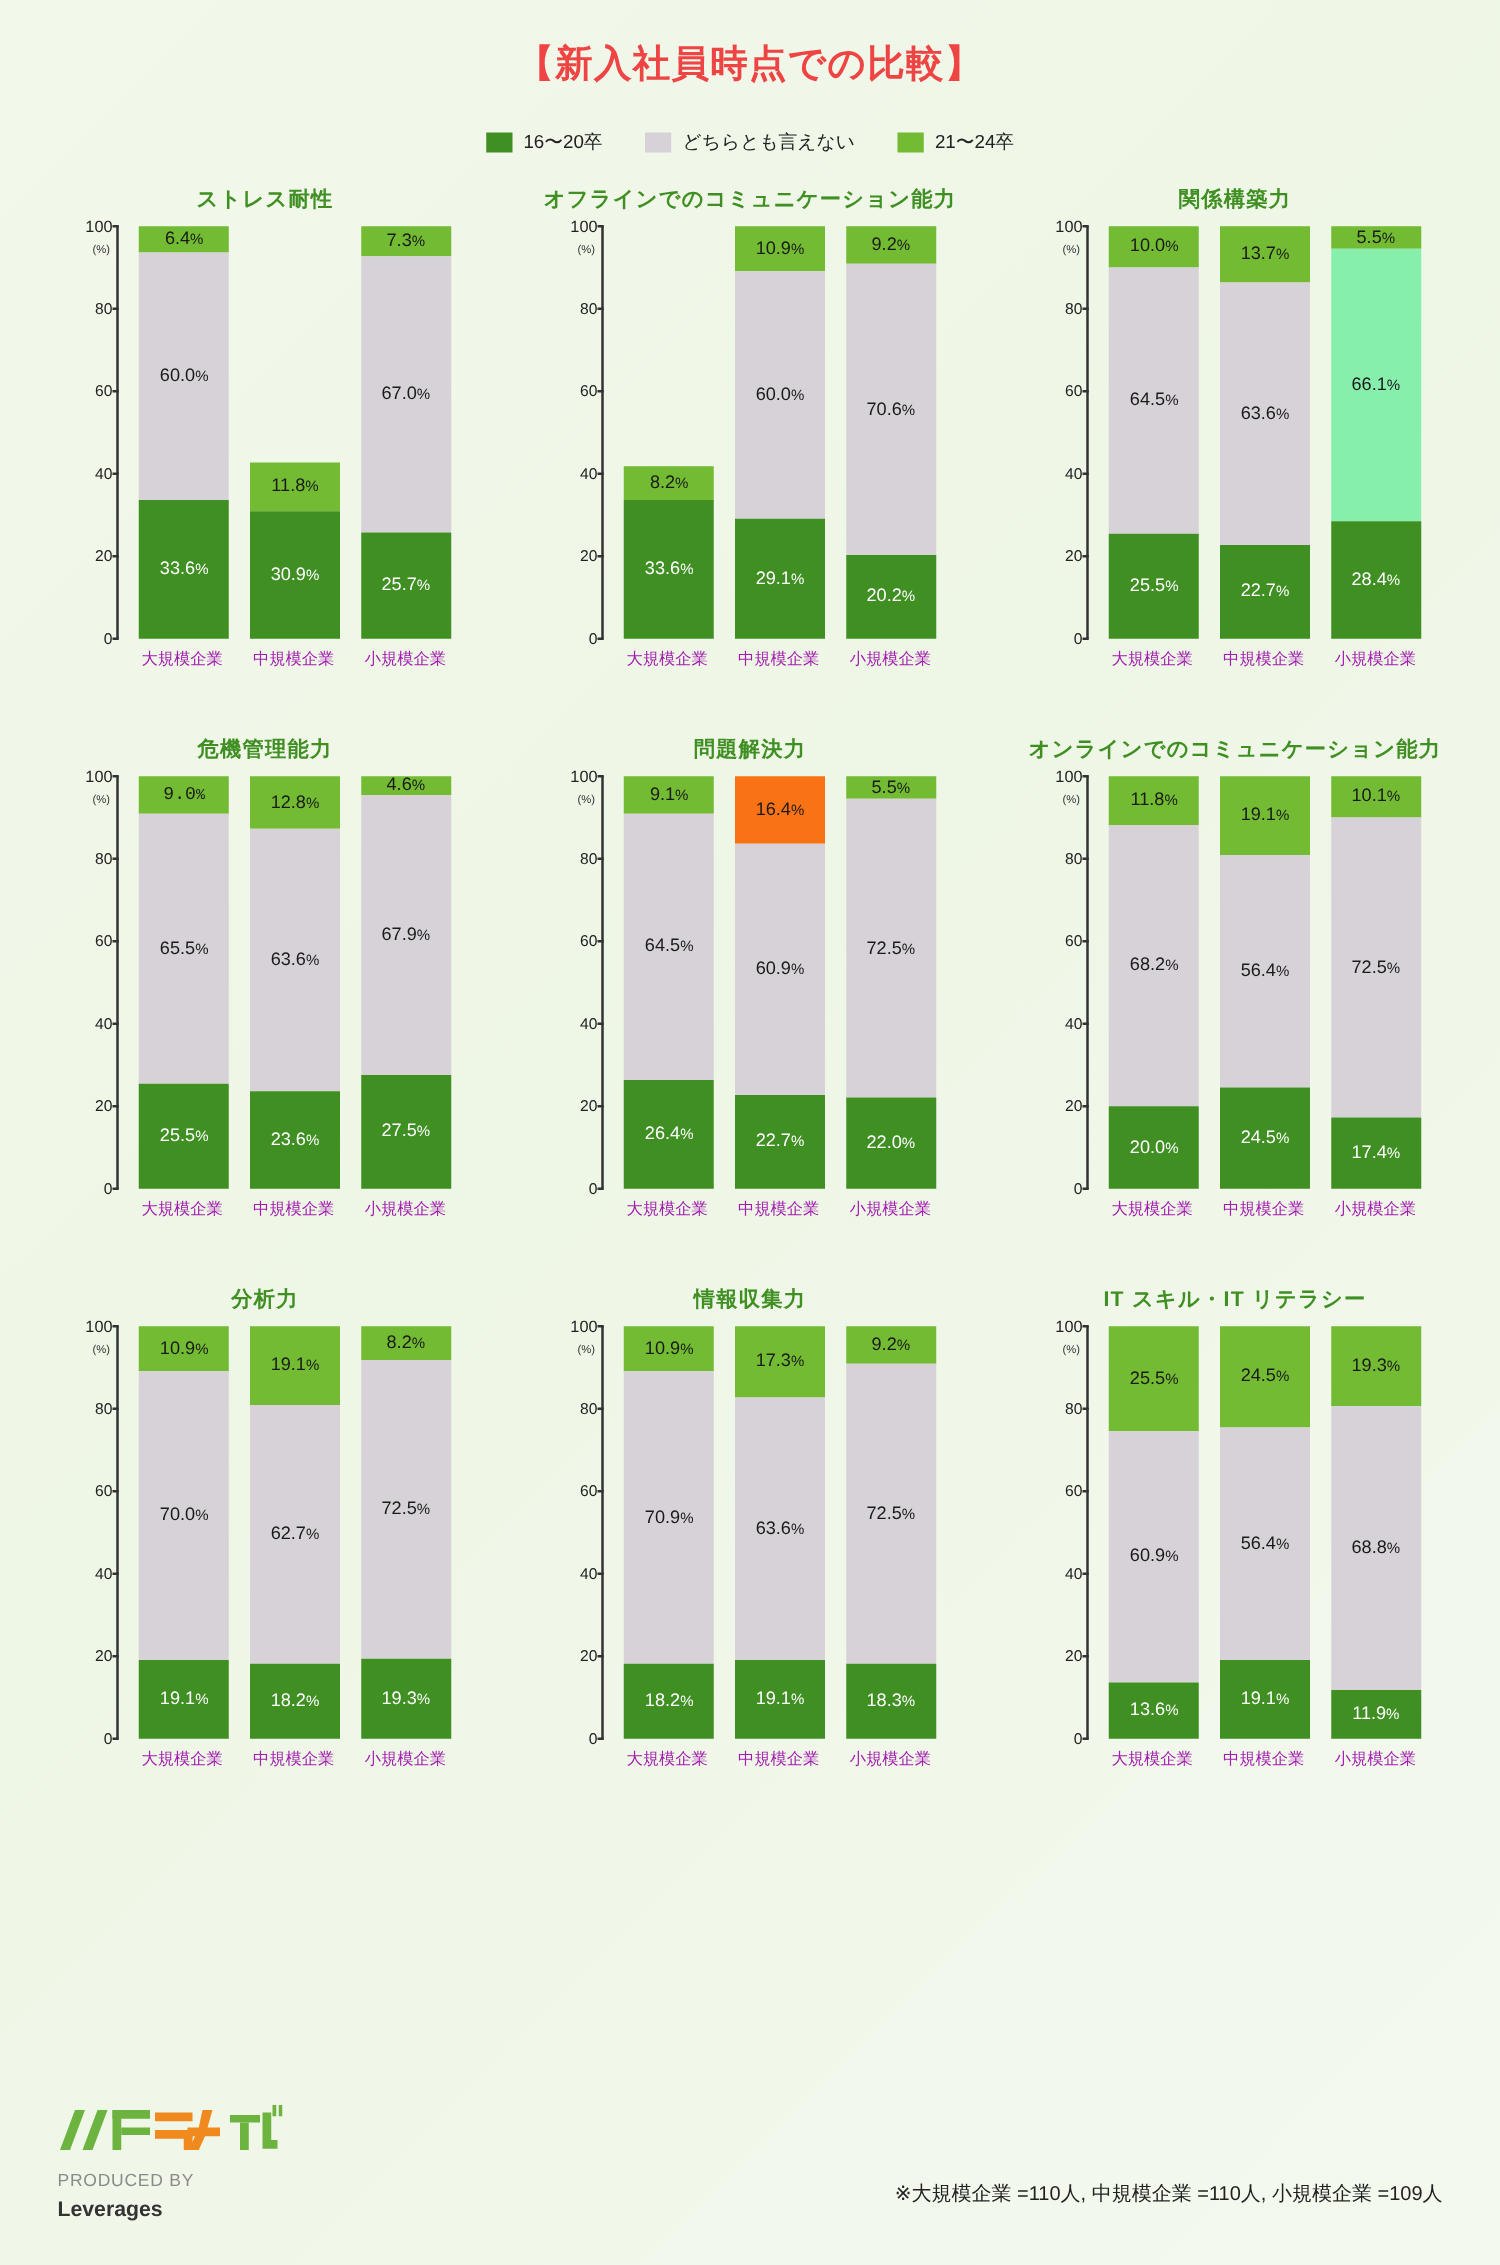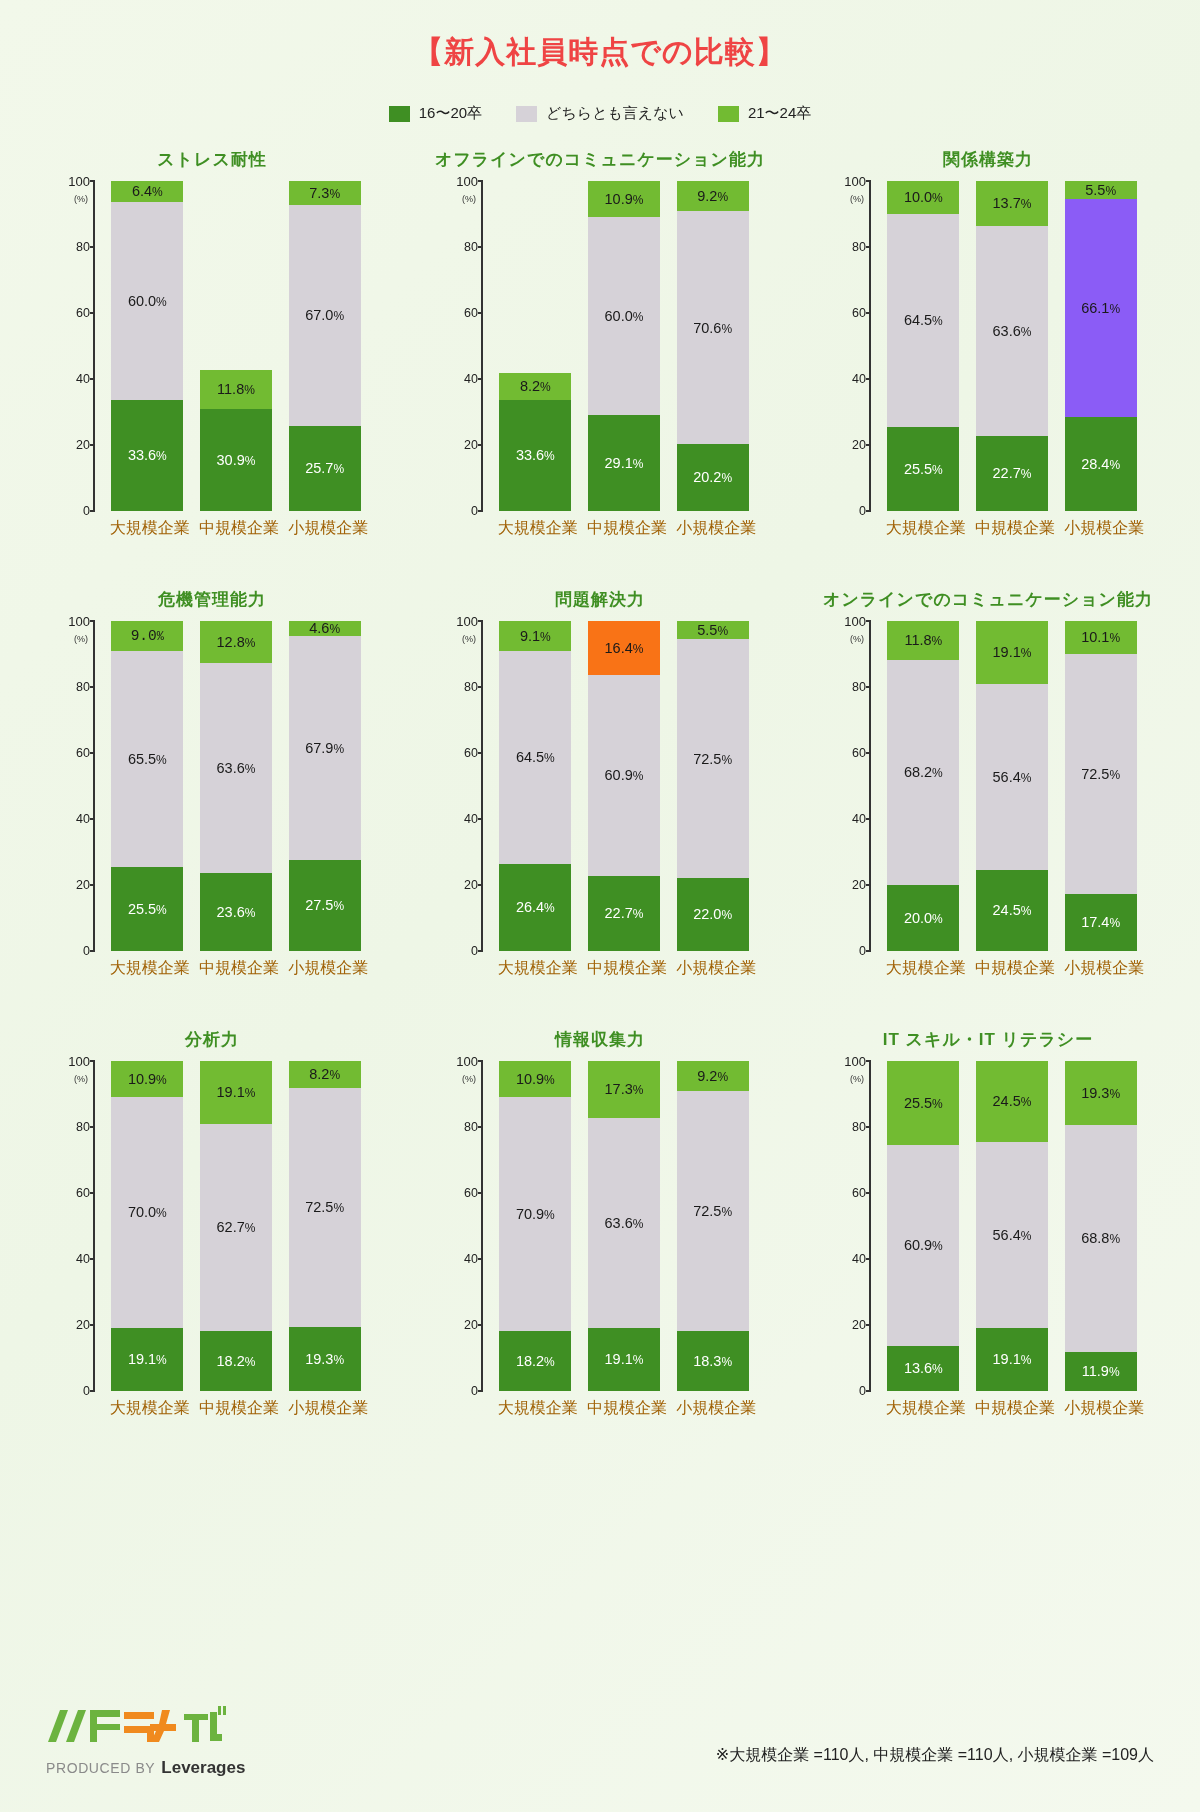--- a/index.html
+++ b/index.html
@@ -165,22 +165,22 @@
     left: 54px;
     right: 8px;
     top: 100%;
     display: flex;
     justify-content: space-around;
     padding-top: 7px;
   }
   .xlabel {
     width: 72px;
     text-align: center;
-    font-size: 16px;
-    color: #a16207;
+    font-size: 13px;
+    color: #a21caf;
     white-space: nowrap;
   }
 
   
   .footer {
     position: absolute;
     left: 0;
     right: 0;
     bottom: 34px;
     height: 92px;
@@ -193,20 +193,21 @@
   .brand { display: flex; flex-direction: column; gap: 4px; }
   .brand-logo { display: flex; align-items: flex-end; }
   .brand-logo svg { display: block; }
   .brand-sub {
     font-size: 14px;
     color: #8a8a8a;
     letter-spacing: 0.6px;
     display: flex;
     align-items: baseline;
     gap: 6px;
+    flex-direction: column;
   }
   .brand-sub .lev {
     color: #333;
     font-weight: bold;
     font-size: 17px;
     letter-spacing: 0;
   }
 
   .note {
     font-size: 16px;
@@ -387,21 +388,21 @@
                 <span class="seg-label">63.6<span class="dec">%</span></span>
               </div>
               <div class="seg seg-bottom" style="height: 22.7%; background: rgb(63, 143, 35);">
                 <span class="seg-label">22.7<span class="dec">%</span></span>
               </div>
             </div>
             <div class="bar-col">
               <div class="seg seg-top" style="height: 5.5%; background: rgb(114, 187, 50);">
                 <span class="seg-label">5.5<span class="dec">%</span></span>
               </div>
-              <div class="seg seg-mid" style="height: 66.1%; background: #8b5cf6;">
+              <div class="seg seg-mid" style="height: 66.1%; background: #86efac;">
                 <span class="seg-label">66.1<span class="dec">%</span></span>
               </div>
               <div class="seg seg-bottom" style="height: 28.4%; background: rgb(63, 143, 35);">
                 <span class="seg-label">28.4<span class="dec">%</span></span>
               </div>
             </div>
           </div>
         </div>
         <div class="xlabels">
           <div class="xlabel">大規模企業</div>

